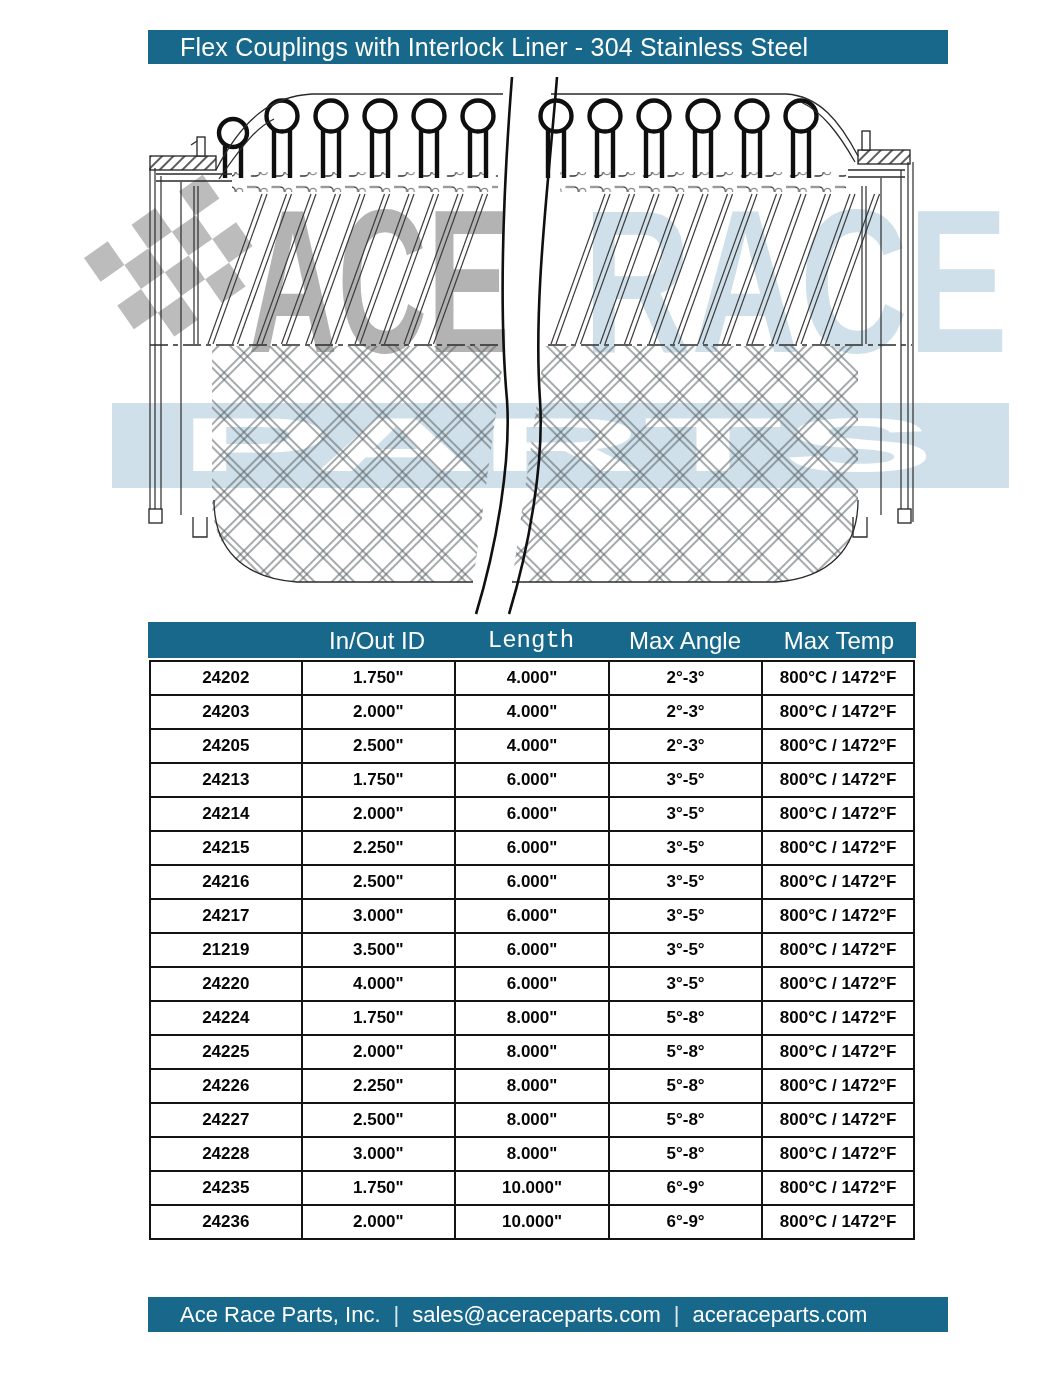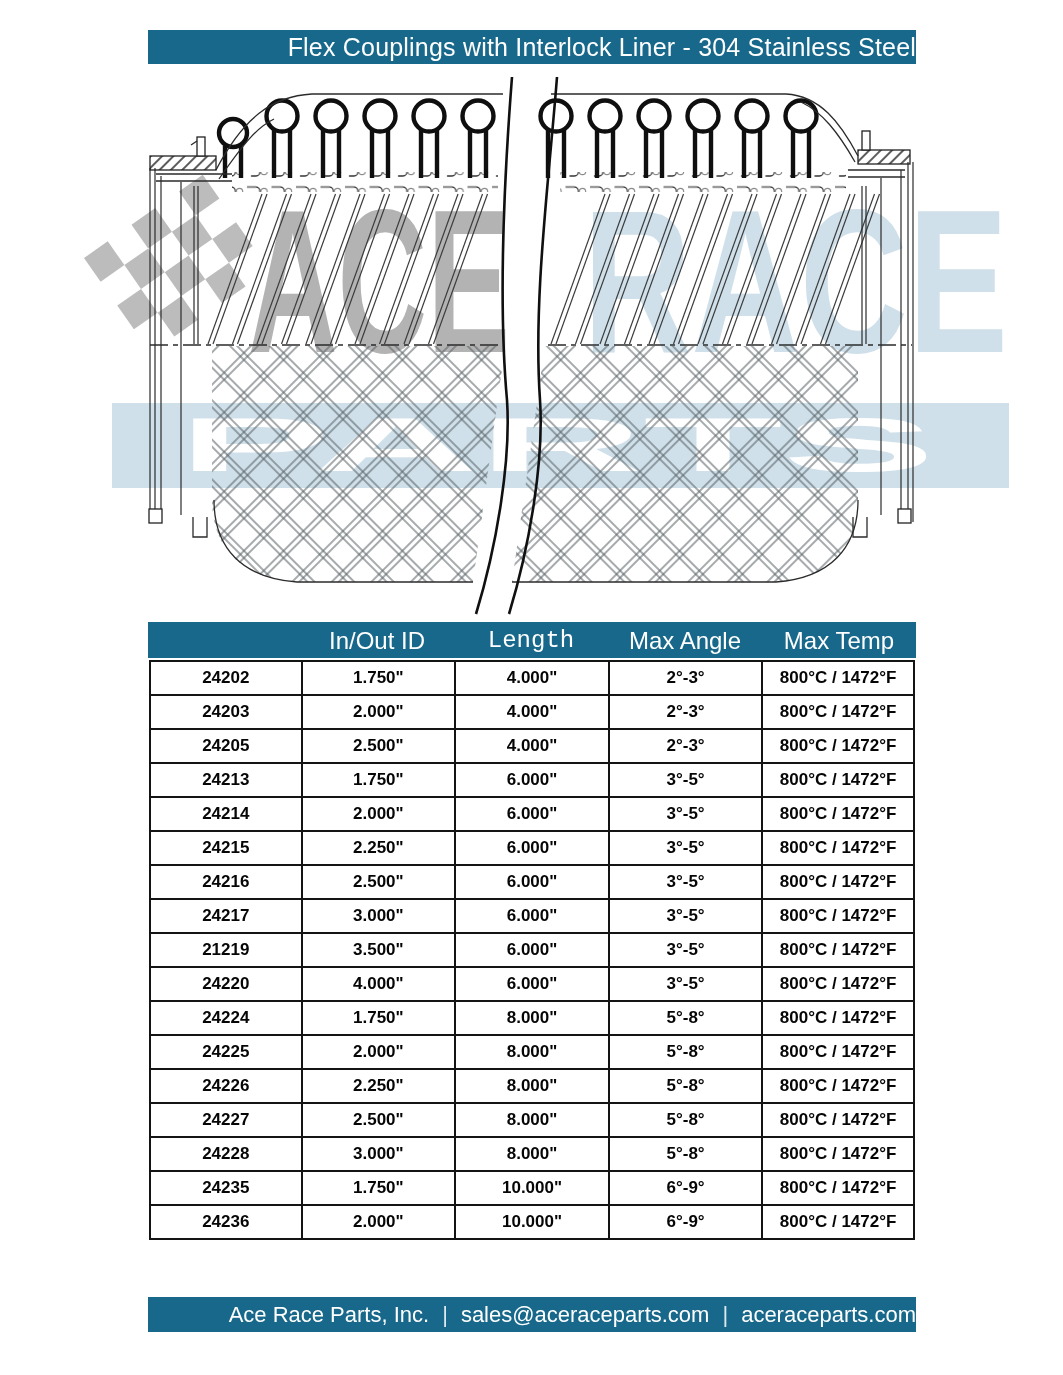--- a/index.html
+++ b/index.html
@@ -1,19 +1,19 @@
 <!DOCTYPE html>
 <html><head>
 <meta charset="utf-8">
 <style>
   html,body{margin:0;padding:0;background:#e8e8e8;}
   .page{position:relative;width:1063px;height:1375px;background:#ffffff;overflow:hidden;
         font-family:"Liberation Sans",sans-serif;}
   .bar{position:absolute;left:148px;width:768px;background:#17688a;color:#ffffff;
-       display:flex;align-items:center;justify-content:flex-end;}
+       display:flex;align-items:center;justify-content:flex-start;padding-left:32px;}
   #titlebar{top:30px;height:34px;font-size:25px;font-weight:500;letter-spacing:.2px;}
   #footerbar{top:1297px;height:35px;font-size:22px;gap:13px;font-weight:500;}
   #footerbar .sep{opacity:.85;font-weight:400;}
   #diagram{position:absolute;left:0;top:0;}
   
   .wm-big{font-family:"Liberation Sans",sans-serif;font-weight:700;font-size:205px;}
   .wm-ace{fill:#a6a6a6;opacity:.85;}
   .wm-race{fill:#cfe0ea;}
   .wm-band{fill:#cfe0ea;}
   .wm-parts{font-family:"Liberation Sans",sans-serif;font-weight:700;font-size:76px;fill:#ffffff;}

